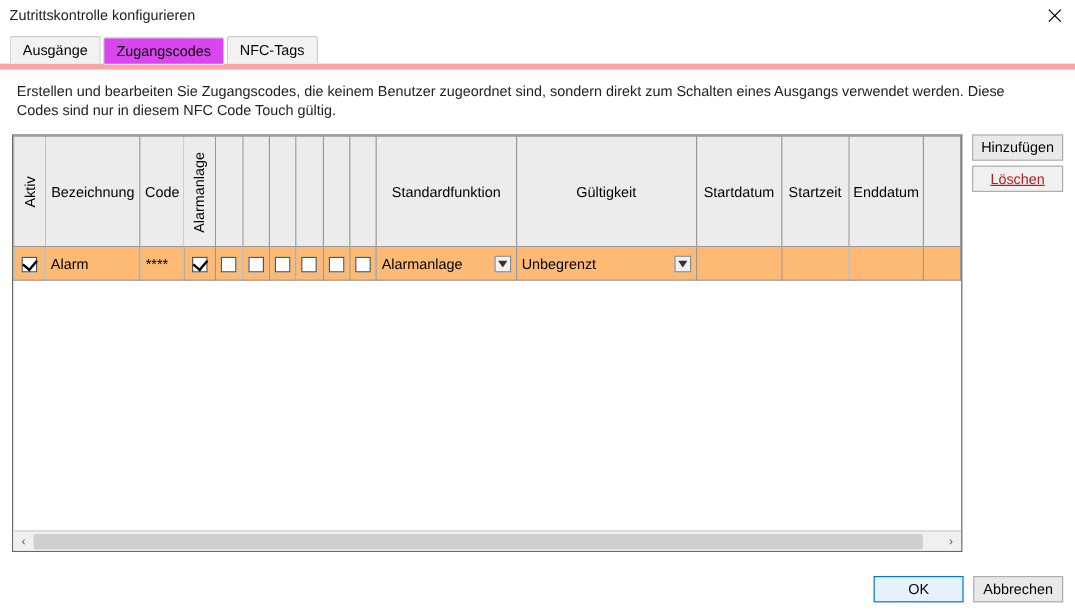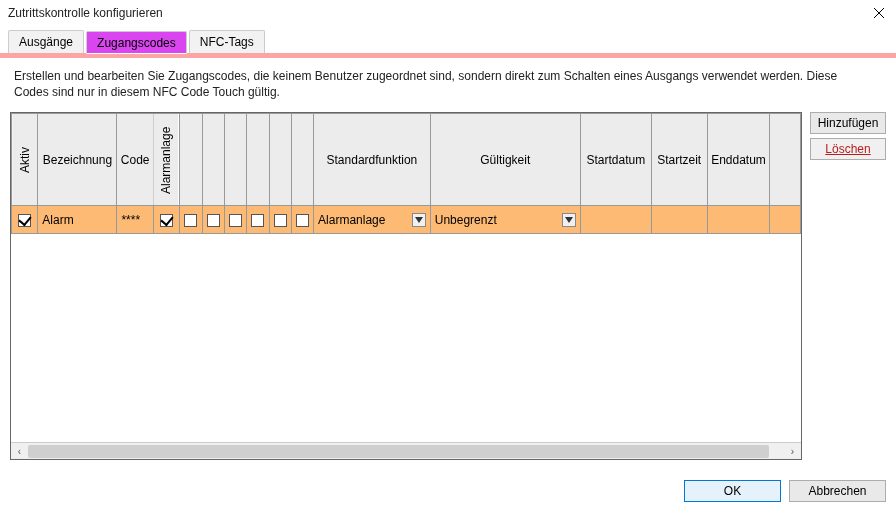--- a/index.html
+++ b/index.html
@@ -195,21 +195,21 @@
       background: #f0f0f0;
       text-decoration: underline;
     }
     .footer {
       position: absolute;
       right: 10px;
       bottom: 8px;
       display: flex;
       gap: 8px;
     }
-    .footer .btn { width: 97px; }
+    .footer .btn { width: 75px; }
     .footer .btn.primary {
       border: 1px solid #0078d7;
       background: #e5f1fb;
     }
   </style>
 </head>
 <body>
 
 <div class="titlebar">
   <span class="titlebar-title">Zutrittskontrolle konfigurieren</span>

